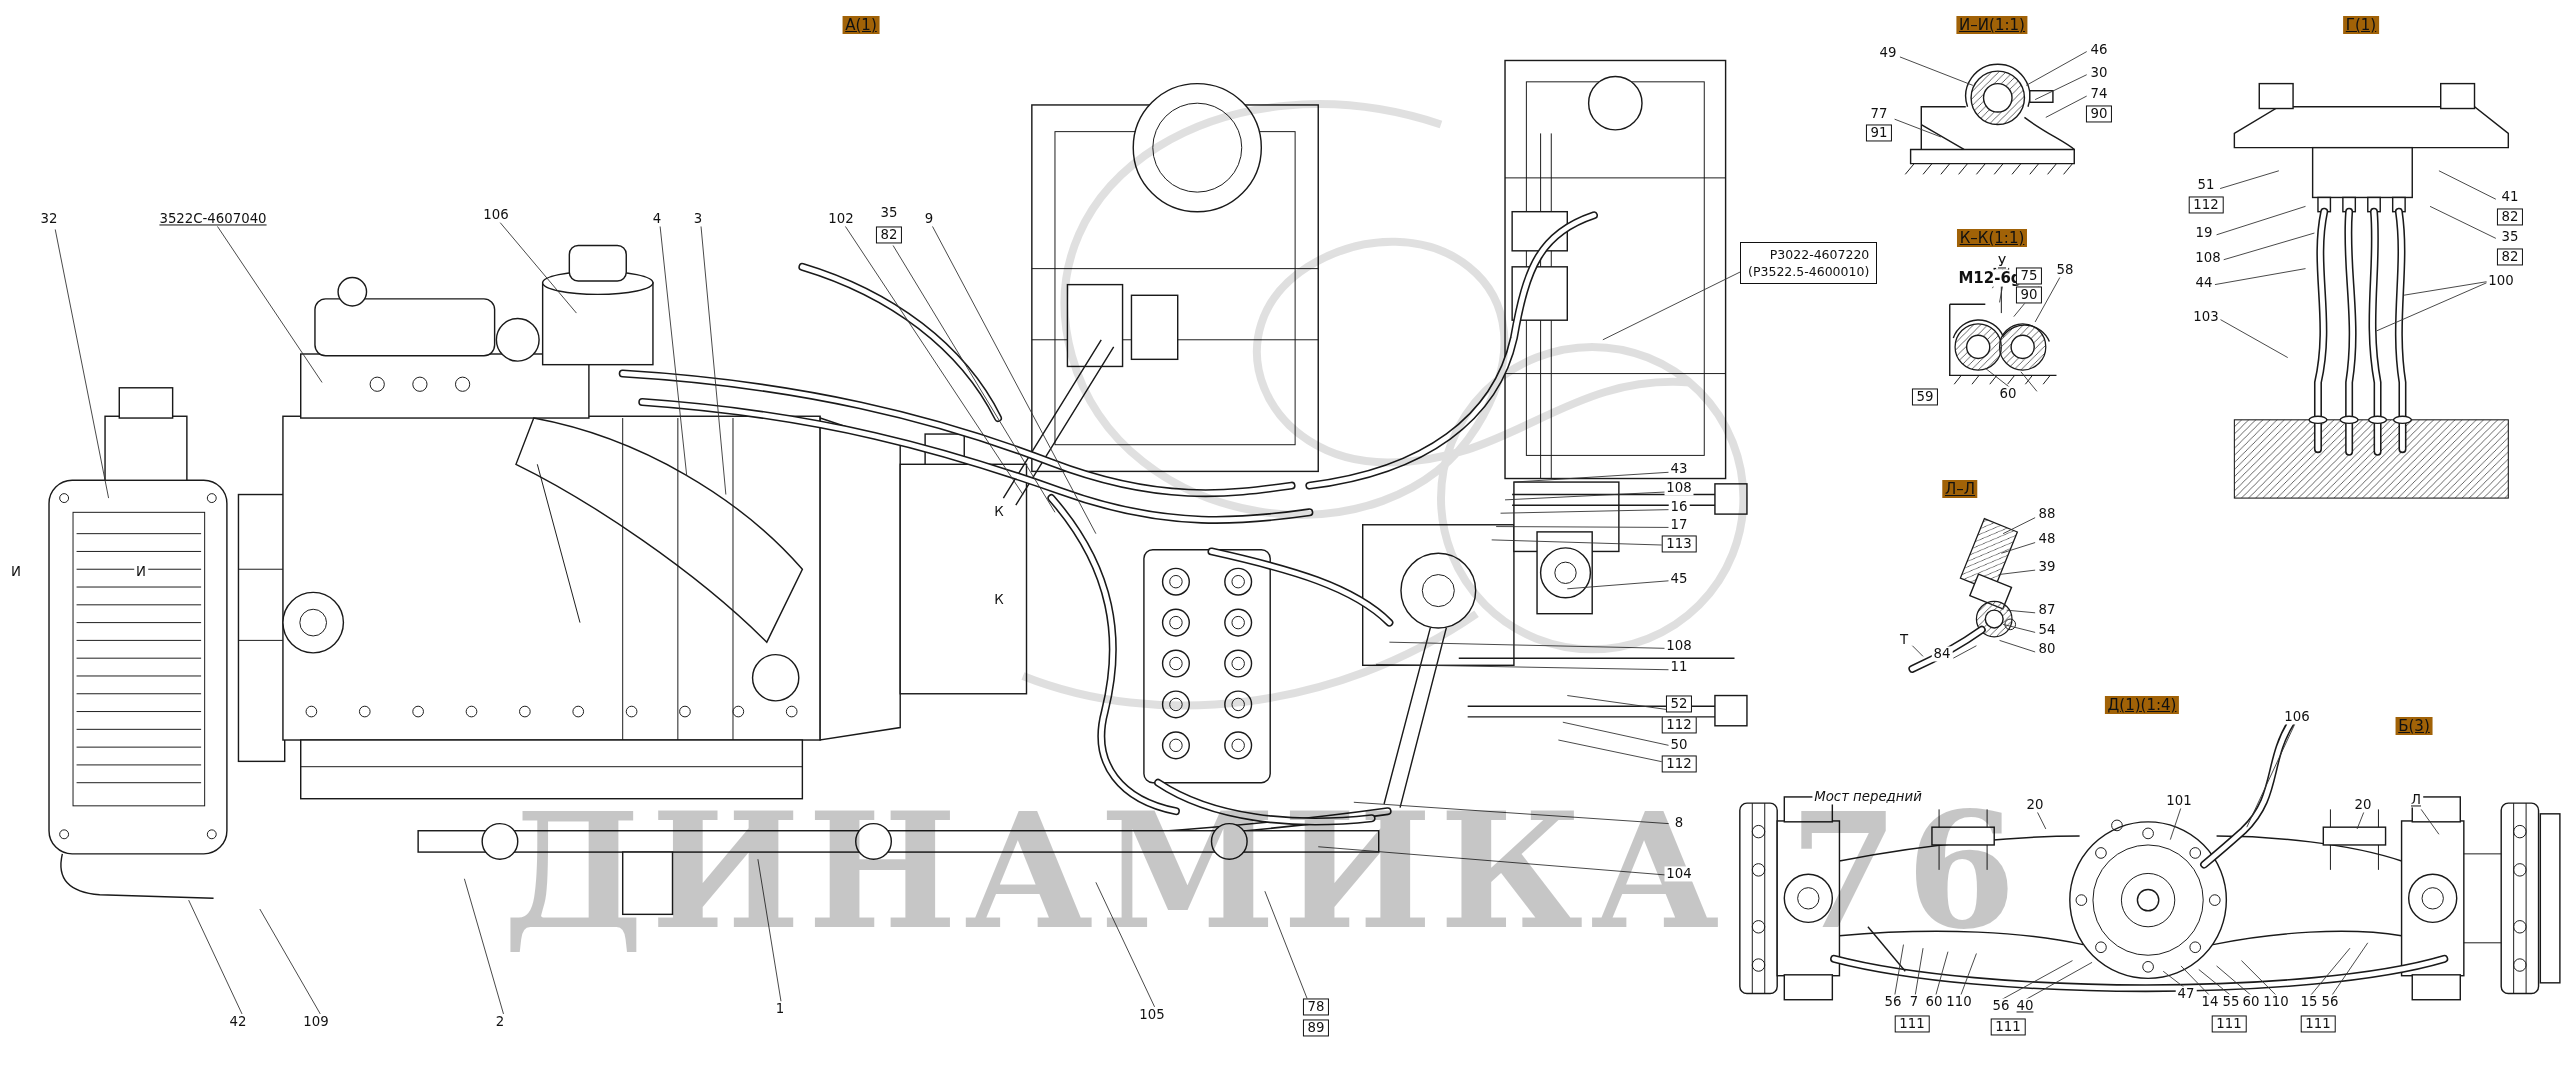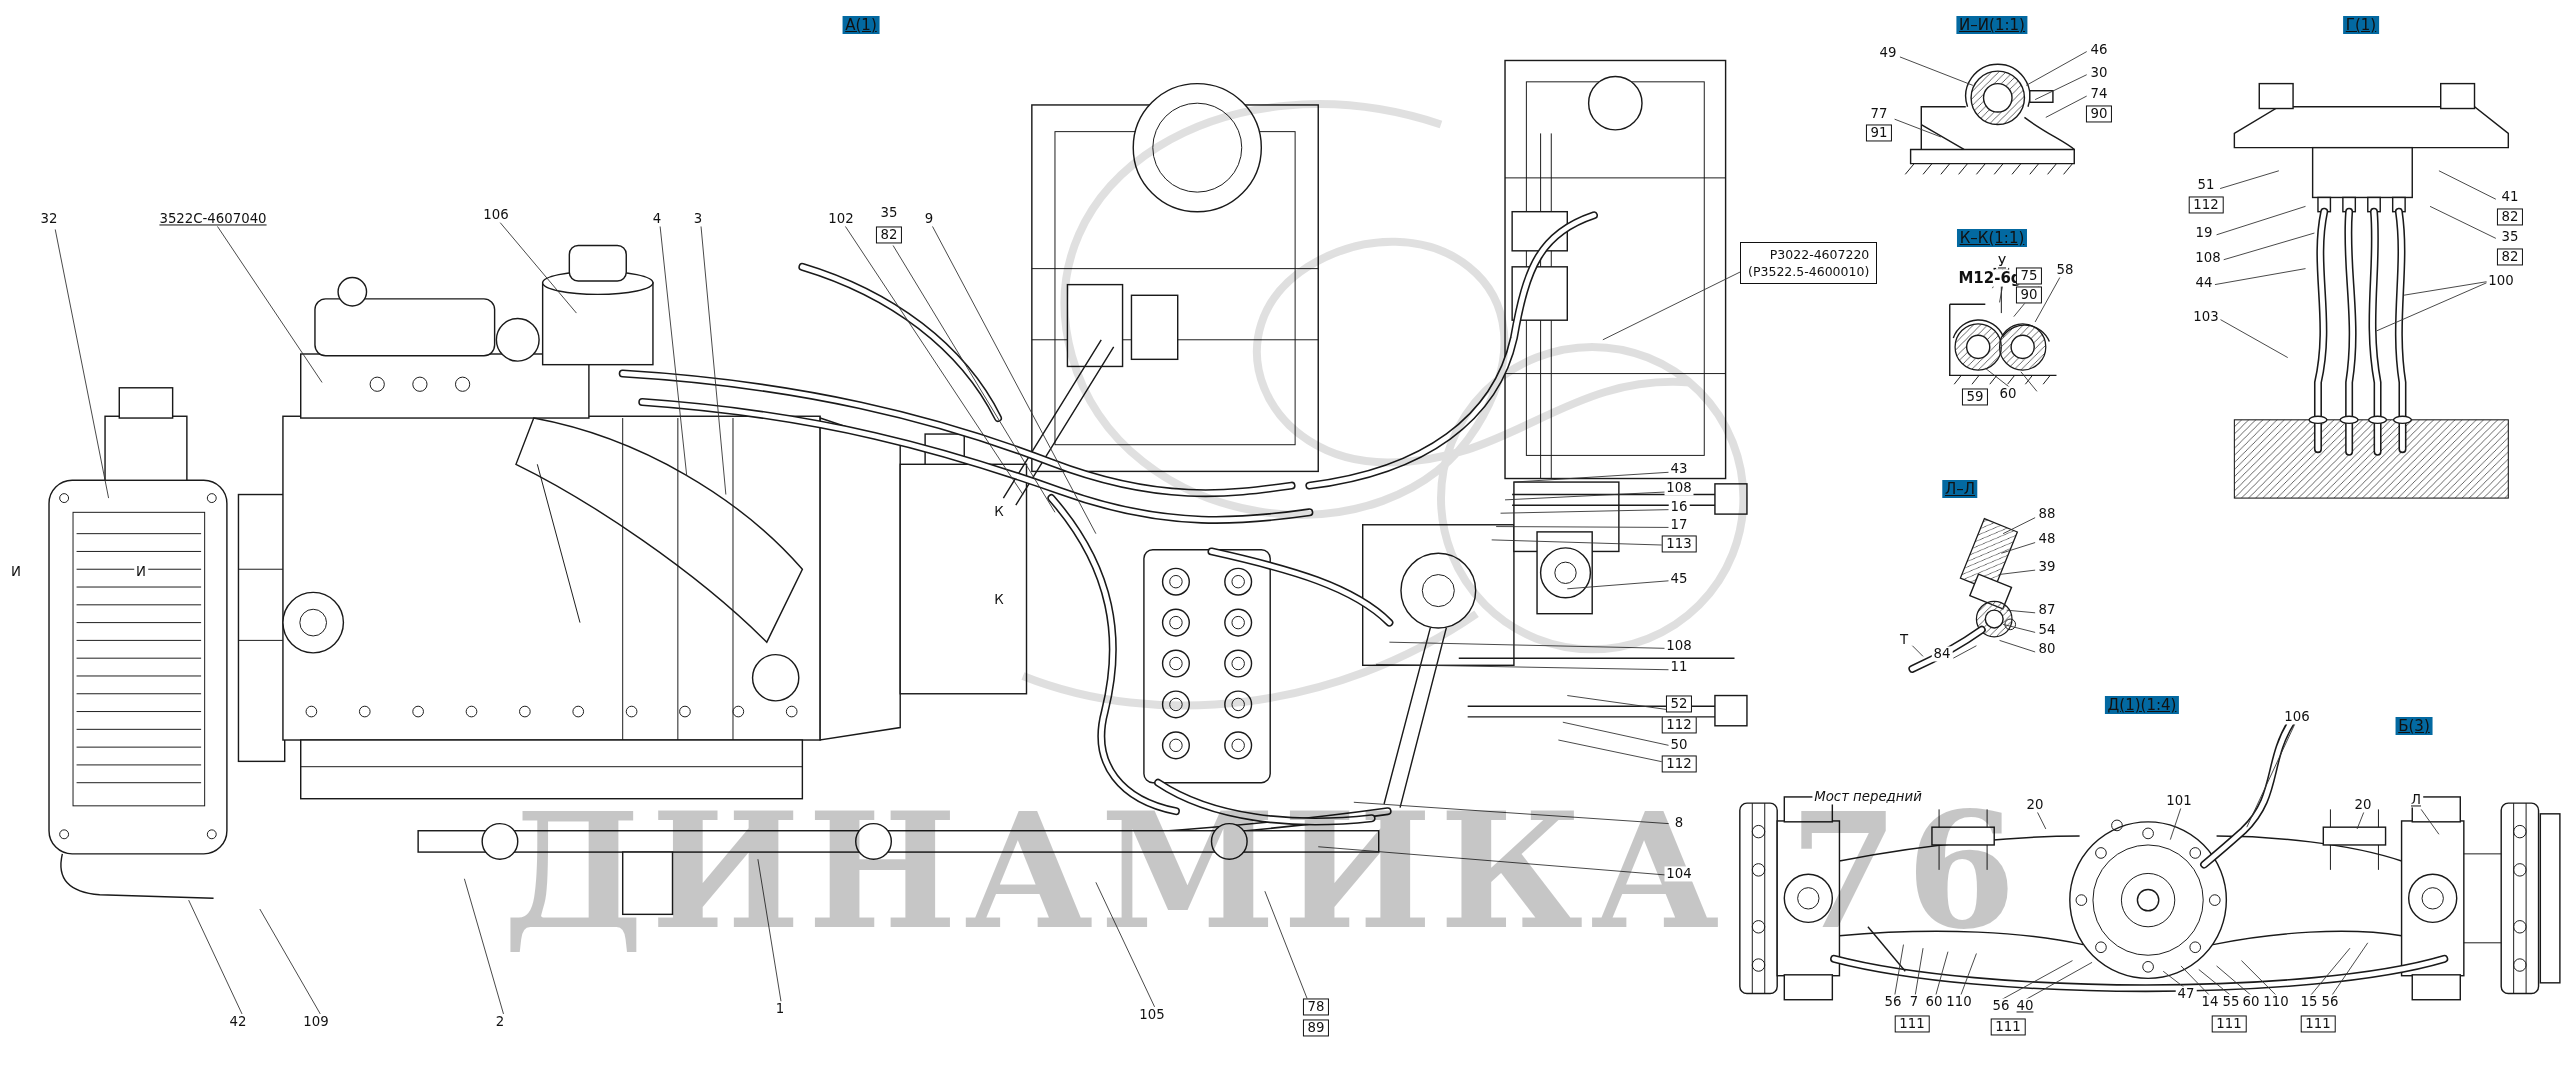--- a/index.html
+++ b/index.html
@@ -13,21 +13,21 @@
   .hc{fill:none;stroke:#1a1a1a;stroke-width:9;stroke-linecap:round;}
   .hi{fill:none;stroke:#fff;stroke-width:5.5;stroke-linecap:round;}
   .leader{stroke:#333;stroke-width:1;fill:none;}
   .callout{position:absolute;transform:translate(-50%,-50%);font-size:13.3px;line-height:1;
            white-space:nowrap;background:#fff;padding:0.9px 1.8px;}
   .callout.b{border:1.1px solid #111;padding:0.9px 3.6px;}
   .callout.u{text-decoration:underline;}
   .callout.i{font-style:italic;margin-top:9px;}
   .callout.sm{font-size:15px;font-weight:bold;}
   .view-title{position:absolute;transform:translate(-50%,0);font-size:15px;
-              text-decoration:underline;white-space:nowrap;background:#0369a1;padding:0 2.7px;}
+              text-decoration:underline;white-space:nowrap;background:#a16207;padding:0 2.7px;}
   .ref-box{position:absolute;border:1.2px solid #111;background:#fff;padding:2.7px 7.1px;
            font-size:12.5px;text-align:right;line-height:1.4;}
 </style>
 </head>
 <body>
 
 <div class="page">
 
 <svg class="scene" width="2576" height="1078" viewBox="0 0 2896 1212">
   <defs>
@@ -331,21 +331,21 @@
       <span class="callout" style="left: 2510px; top: 197px;">41</span>
       <span class="callout b" style="left: 2510px; top: 217px;">82</span>
       <span class="callout" style="left: 2510px; top: 237px;">35</span>
       <span class="callout b" style="left: 2510px; top: 257px;">82</span>
       <span class="callout" style="left: 2501px; top: 281px;">100</span>
       <span class="callout u" style="left: 2002px; top: 262px;">У</span>
       <span class="callout b" style="left: 2029px; top: 276px;">75</span>
       <span class="callout b" style="left: 2029px; top: 295px;">90</span>
       <span class="callout" style="left: 2065px; top: 270px;">58</span>
       <span class="callout" style="left: 2008px; top: 394px;">60</span>
-      <span class="callout b" style="left: 1975px; top: 397px;">59</span>
+      <span class="callout b" style="left: 1925px; top: 397px;">59</span>
       <span class="callout" style="left: 1679px; top: 469px;">43</span>
       <span class="callout" style="left: 1679px; top: 488px;">108</span>
       <span class="callout" style="left: 1679px; top: 507px;">16</span>
       <span class="callout" style="left: 1679px; top: 525px;">17</span>
       <span class="callout b" style="left: 1679px; top: 544px;">113</span>
       <span class="callout" style="left: 1679px; top: 579px;">45</span>
       <span class="callout" style="left: 1679px; top: 646px;">108</span>
       <span class="callout" style="left: 1679px; top: 667px;">11</span>
       <span class="callout b" style="left: 1679px; top: 704px;">52</span>
       <span class="callout b" style="left: 1679px; top: 725px;">112</span>

